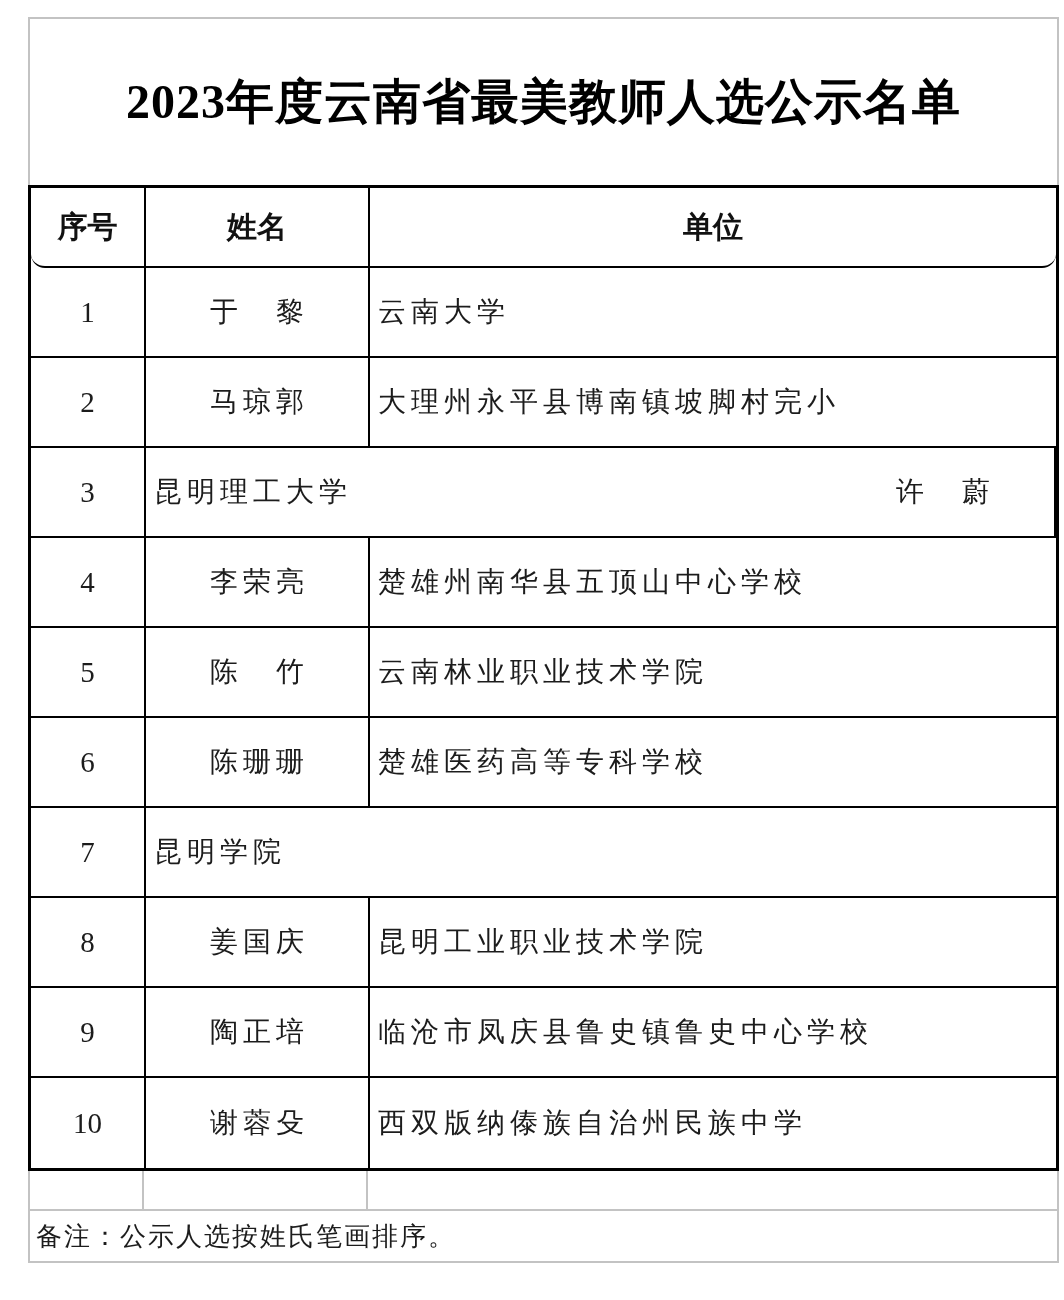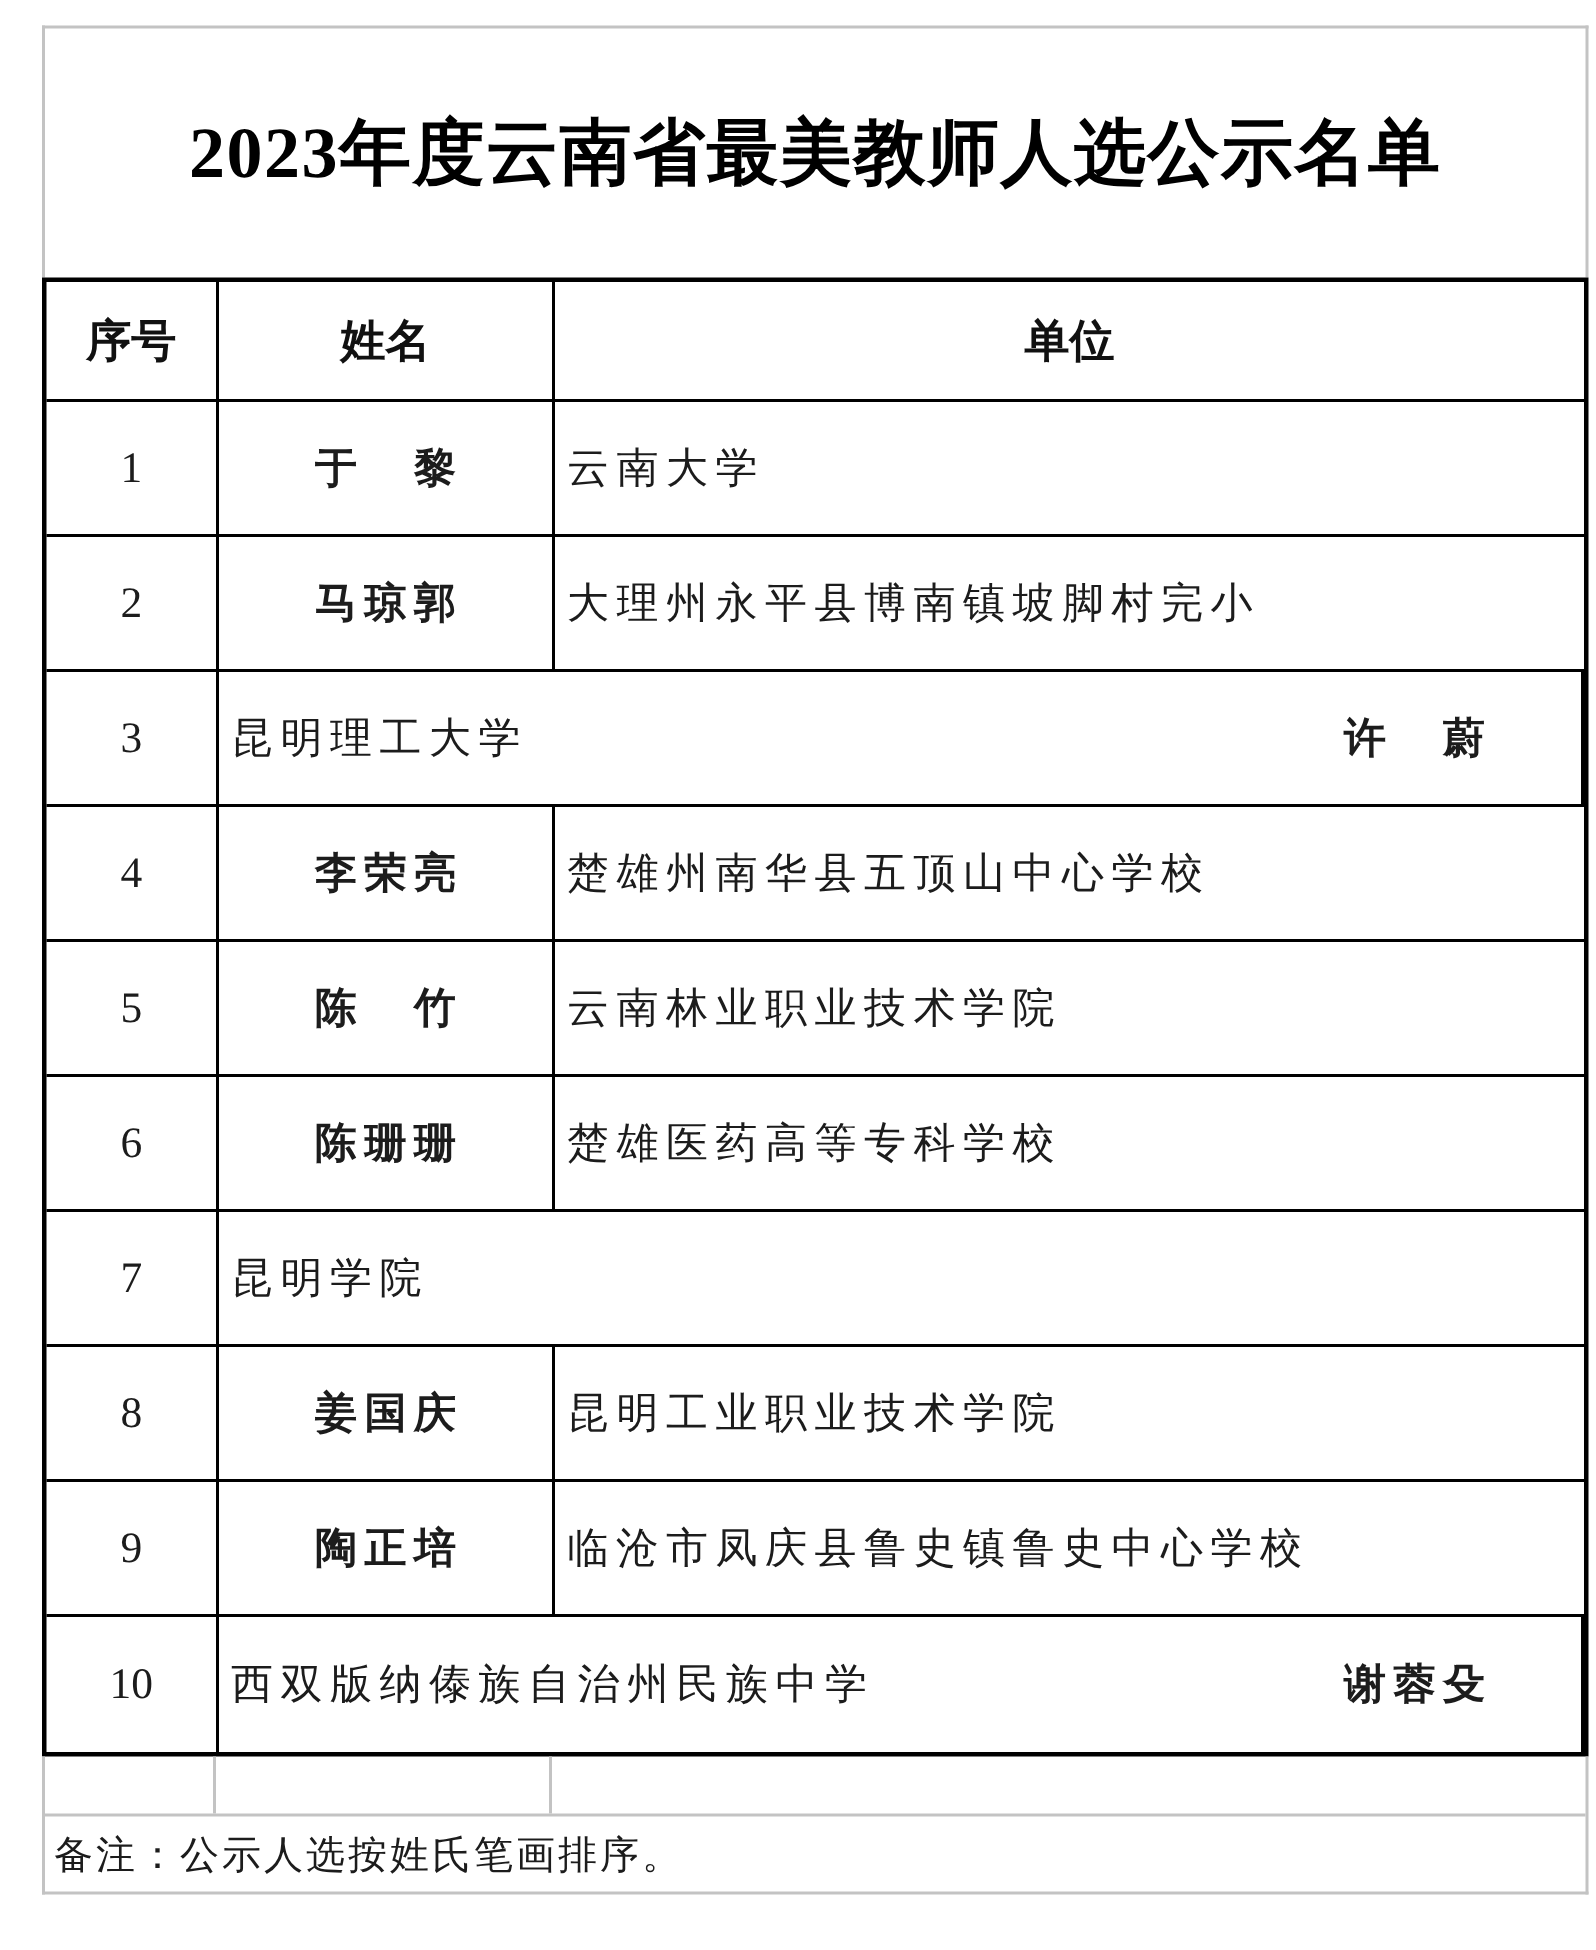--- a/index.html
+++ b/index.html
@@ -55,28 +55,27 @@
   }
   .c1 {
     width: 115px;
     border-right: 2px solid #000000;
     justify-content: center;
   }
   .c2 {
     width: 224px;
     border-right: 2px solid #000000;
     justify-content: center;
-    font-weight: bold;
   }
   .c3 {
     flex: 1;
     justify-content: flex-start;
     padding-left: 8px;
   }
-  .header-row { height: 80px; }
+  .header-row { height: 80px; border-radius: 14px; }
   .header-row .cell {
     font-family: "Liberation Sans", "DejaVu Sans", sans-serif;
     font-weight: 700;
     font-size: 30px;
     color: #111111;
     padding-left: 0;
     justify-content: center;
   }
   .body-row { height: 90px; }
   .body-row .num {
@@ -183,22 +182,22 @@
   </div>
 
   <div class="row body-row">
     <div class="cell c1 num">9</div>
     <div class="cell c2 name">陶正培</div>
     <div class="cell c3 unit">临沧市凤庆县鲁史镇鲁史中心学校</div>
   </div>
 
   <div class="row body-row">
     <div class="cell c1 num">10</div>
+    <div class="cell c2 name">谢蓉殳</div>
     <div class="cell c3 unit">西双版纳傣族自治州民族中学</div>
-    <div class="cell c2 name">谢蓉殳</div>
   </div>
 </div>
   </div>
 
   <div class="tail">
     <div class="empty-row">
       <div class="e1"></div>
       <div class="e2"></div>
       <div class="e3"></div>
     </div>

